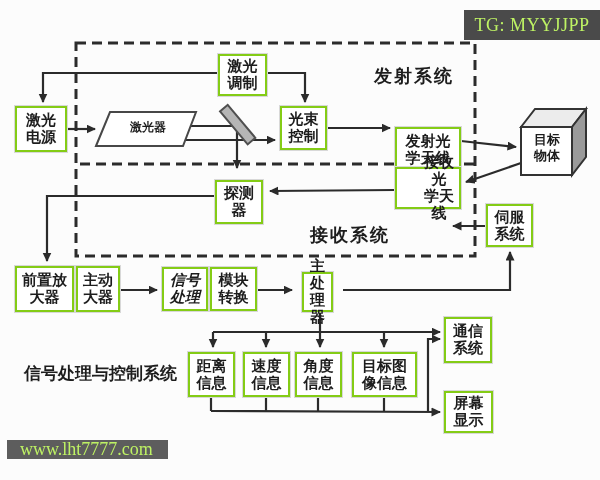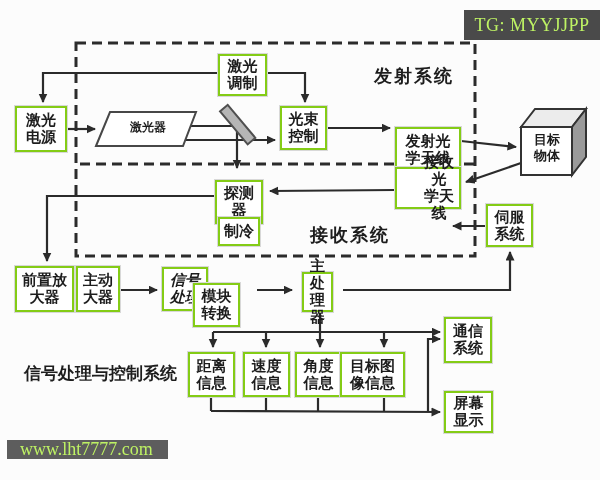--- a/index.html
+++ b/index.html
@@ -101,50 +101,49 @@
 
   <div class="node" style="left:395px;top:167px;width:66px;height:42px;padding-left:22px;">接收光
 学天线</div>
 
   <div class="free-label" style="left:524px;top:132px;width:46px;text-align:center;font-size:13px;white-space:pre-line;line-height:1.25;">目标
 物体</div>
 
   <div class="node" style="left:215px;top:172px;width:48px;height:44px;margin-top:8px;">探测
 器</div>
 
-  <div class="node" style="left:218px;top:217px;width:42px;height:29px;">制冷</div>
 
   <div class="node" style="left:486px;top:204px;width:47px;height:43px;">伺服
 系统</div>
 
   <div class="node" style="left:15px;top:266px;width:59px;height:46px;">前置放
 大器</div>
 
   <div class="node" style="left:76px;top:266px;width:44px;height:46px;">主动
 大器</div>
 
   <div class="node" style="left:162px;top:267px;width:46px;height:44px;font-style:italic;">信号
 处理</div>
 
-  <div class="node" style="left:193px;top:267px;width:47px;height:44px;margin-top:16px;">模块
+  <div class="node" style="left:210px;top:267px;width:47px;height:44px;">模块
 转换</div>
 
   <div class="node" style="left:302px;top:272px;width:31px;height:40px;">主处
 理器</div>
 
   <div class="node" style="left:188px;top:352px;width:47px;height:45px;">距离
 信息</div>
 
   <div class="node" style="left:243px;top:352px;width:47px;height:45px;">速度
 信息</div>
 
   <div class="node" style="left:295px;top:352px;width:47px;height:45px;">角度
 信息</div>
 
-  <div class="node" style="left:340px;top:352px;width:65px;height:45px;">目标图
+  <div class="node" style="left:352px;top:352px;width:65px;height:45px;">目标图
 像信息</div>
 
   <div class="node" style="left:444px;top:317px;width:48px;height:46px;">通信
 系统</div>
 
   <div class="node" style="left:444px;top:391px;width:49px;height:42px;">屏幕
 显示</div>
 
   <div class="free-label" style="left:374px;top:64px;font-size:18px;letter-spacing:2px;">发射系统</div>
 

